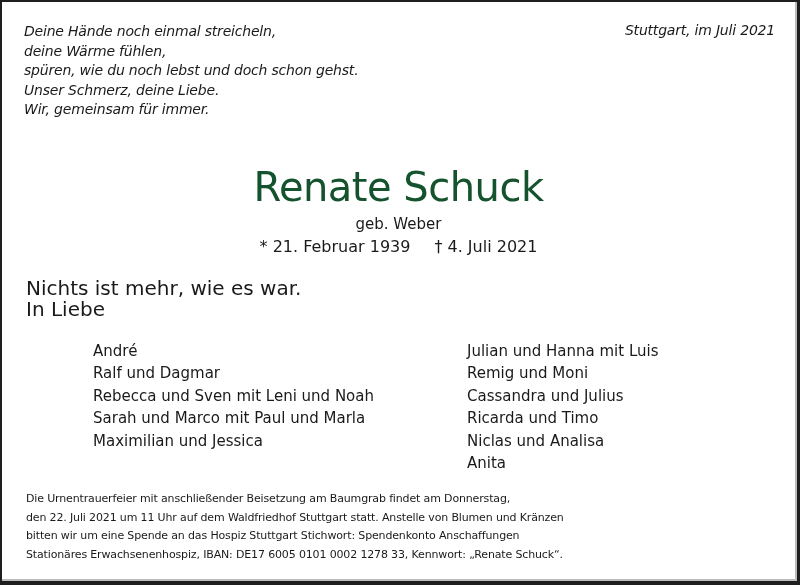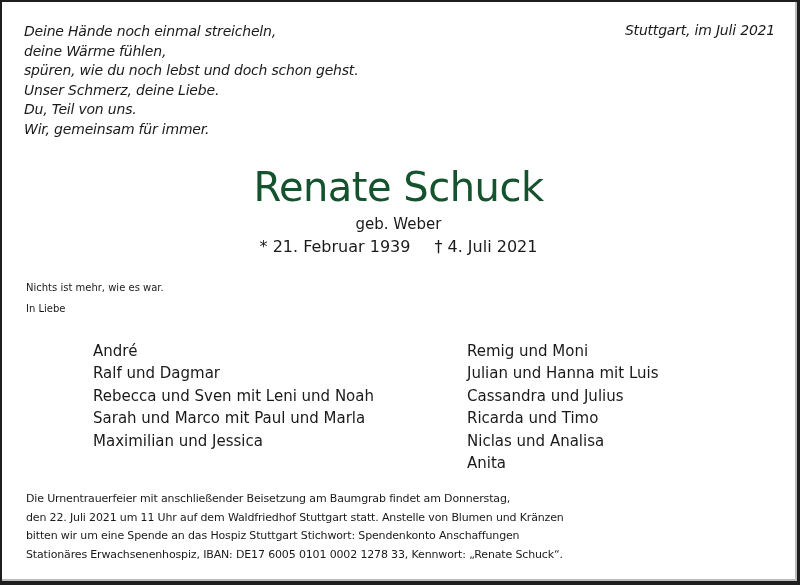--- a/index.html
+++ b/index.html
@@ -54,21 +54,21 @@
       position: absolute;
       left: 0; right: 0; top: 235px;
       text-align: center;
       font-size: 16px;
       white-space: nowrap;
     }
     .dates .gap { display: inline-block; width: 24px; }
     .intro {
       position: absolute;
       left: 24px; top: 276px;
-      font-size: 10px;
+      font-size: 20px;
       line-height: 20.5px;
     }
     .family-col {
       position: absolute;
       font-size: 15px;
       line-height: 22.4px;
       white-space: nowrap;
     }
     .col-left { left: 91px; top: 338px; }
     .col-right { left: 465px; top: 338px; }
@@ -84,21 +84,20 @@
 </head>
 <body>
 
 <div class="card">
 
   <div class="poem">
     <div>Deine Hände noch einmal streicheln,</div>
     <div>deine Wärme fühlen,</div>
     <div>spüren, wie du noch lebst und doch schon gehst.</div>
     <div>Unser Schmerz, deine Liebe.</div>
-    <div>Du, Teil von uns.</div>
     <div>Wir, gemeinsam für immer.</div>
   </div>
 
   <div class="place-date">Stuttgart, im Juli 2021</div>
 
   <div class="name">Renate Schuck</div>
   <div class="maiden">geb. Weber</div>
   <div class="dates">
     <span>* 21. Februar 1939</span><span class="gap"></span><span>† 4. Juli 2021</span>
   </div>
@@ -110,22 +109,22 @@
 
   <div class="family-col col-left">
     <div>André</div>
     <div>Ralf und Dagmar</div>
     <div>Rebecca und Sven mit Leni und Noah</div>
     <div>Sarah und Marco mit Paul und Marla</div>
     <div>Maximilian und Jessica</div>
   </div>
 
   <div class="family-col col-right">
+    <div>Julian und Hanna mit Luis</div>
     <div>Remig und Moni</div>
-    <div>Julian und Hanna mit Luis</div>
     <div>Cassandra und Julius</div>
     <div>Ricarda und Timo</div>
     <div>Niclas und Analisa</div>
     <div>Anita</div>
   </div>
 
   <div class="footer">
     <div>Die Urnentrauerfeier mit anschließender Beisetzung am Baumgrab findet am Donnerstag,</div>
     <div>den 22. Juli 2021 um 11 Uhr auf dem Waldfriedhof Stuttgart statt. Anstelle von Blumen und Kränzen</div>
     <div>bitten wir um eine Spende an das Hospiz Stuttgart Stichwort: Spendenkonto Anschaffungen</div>

